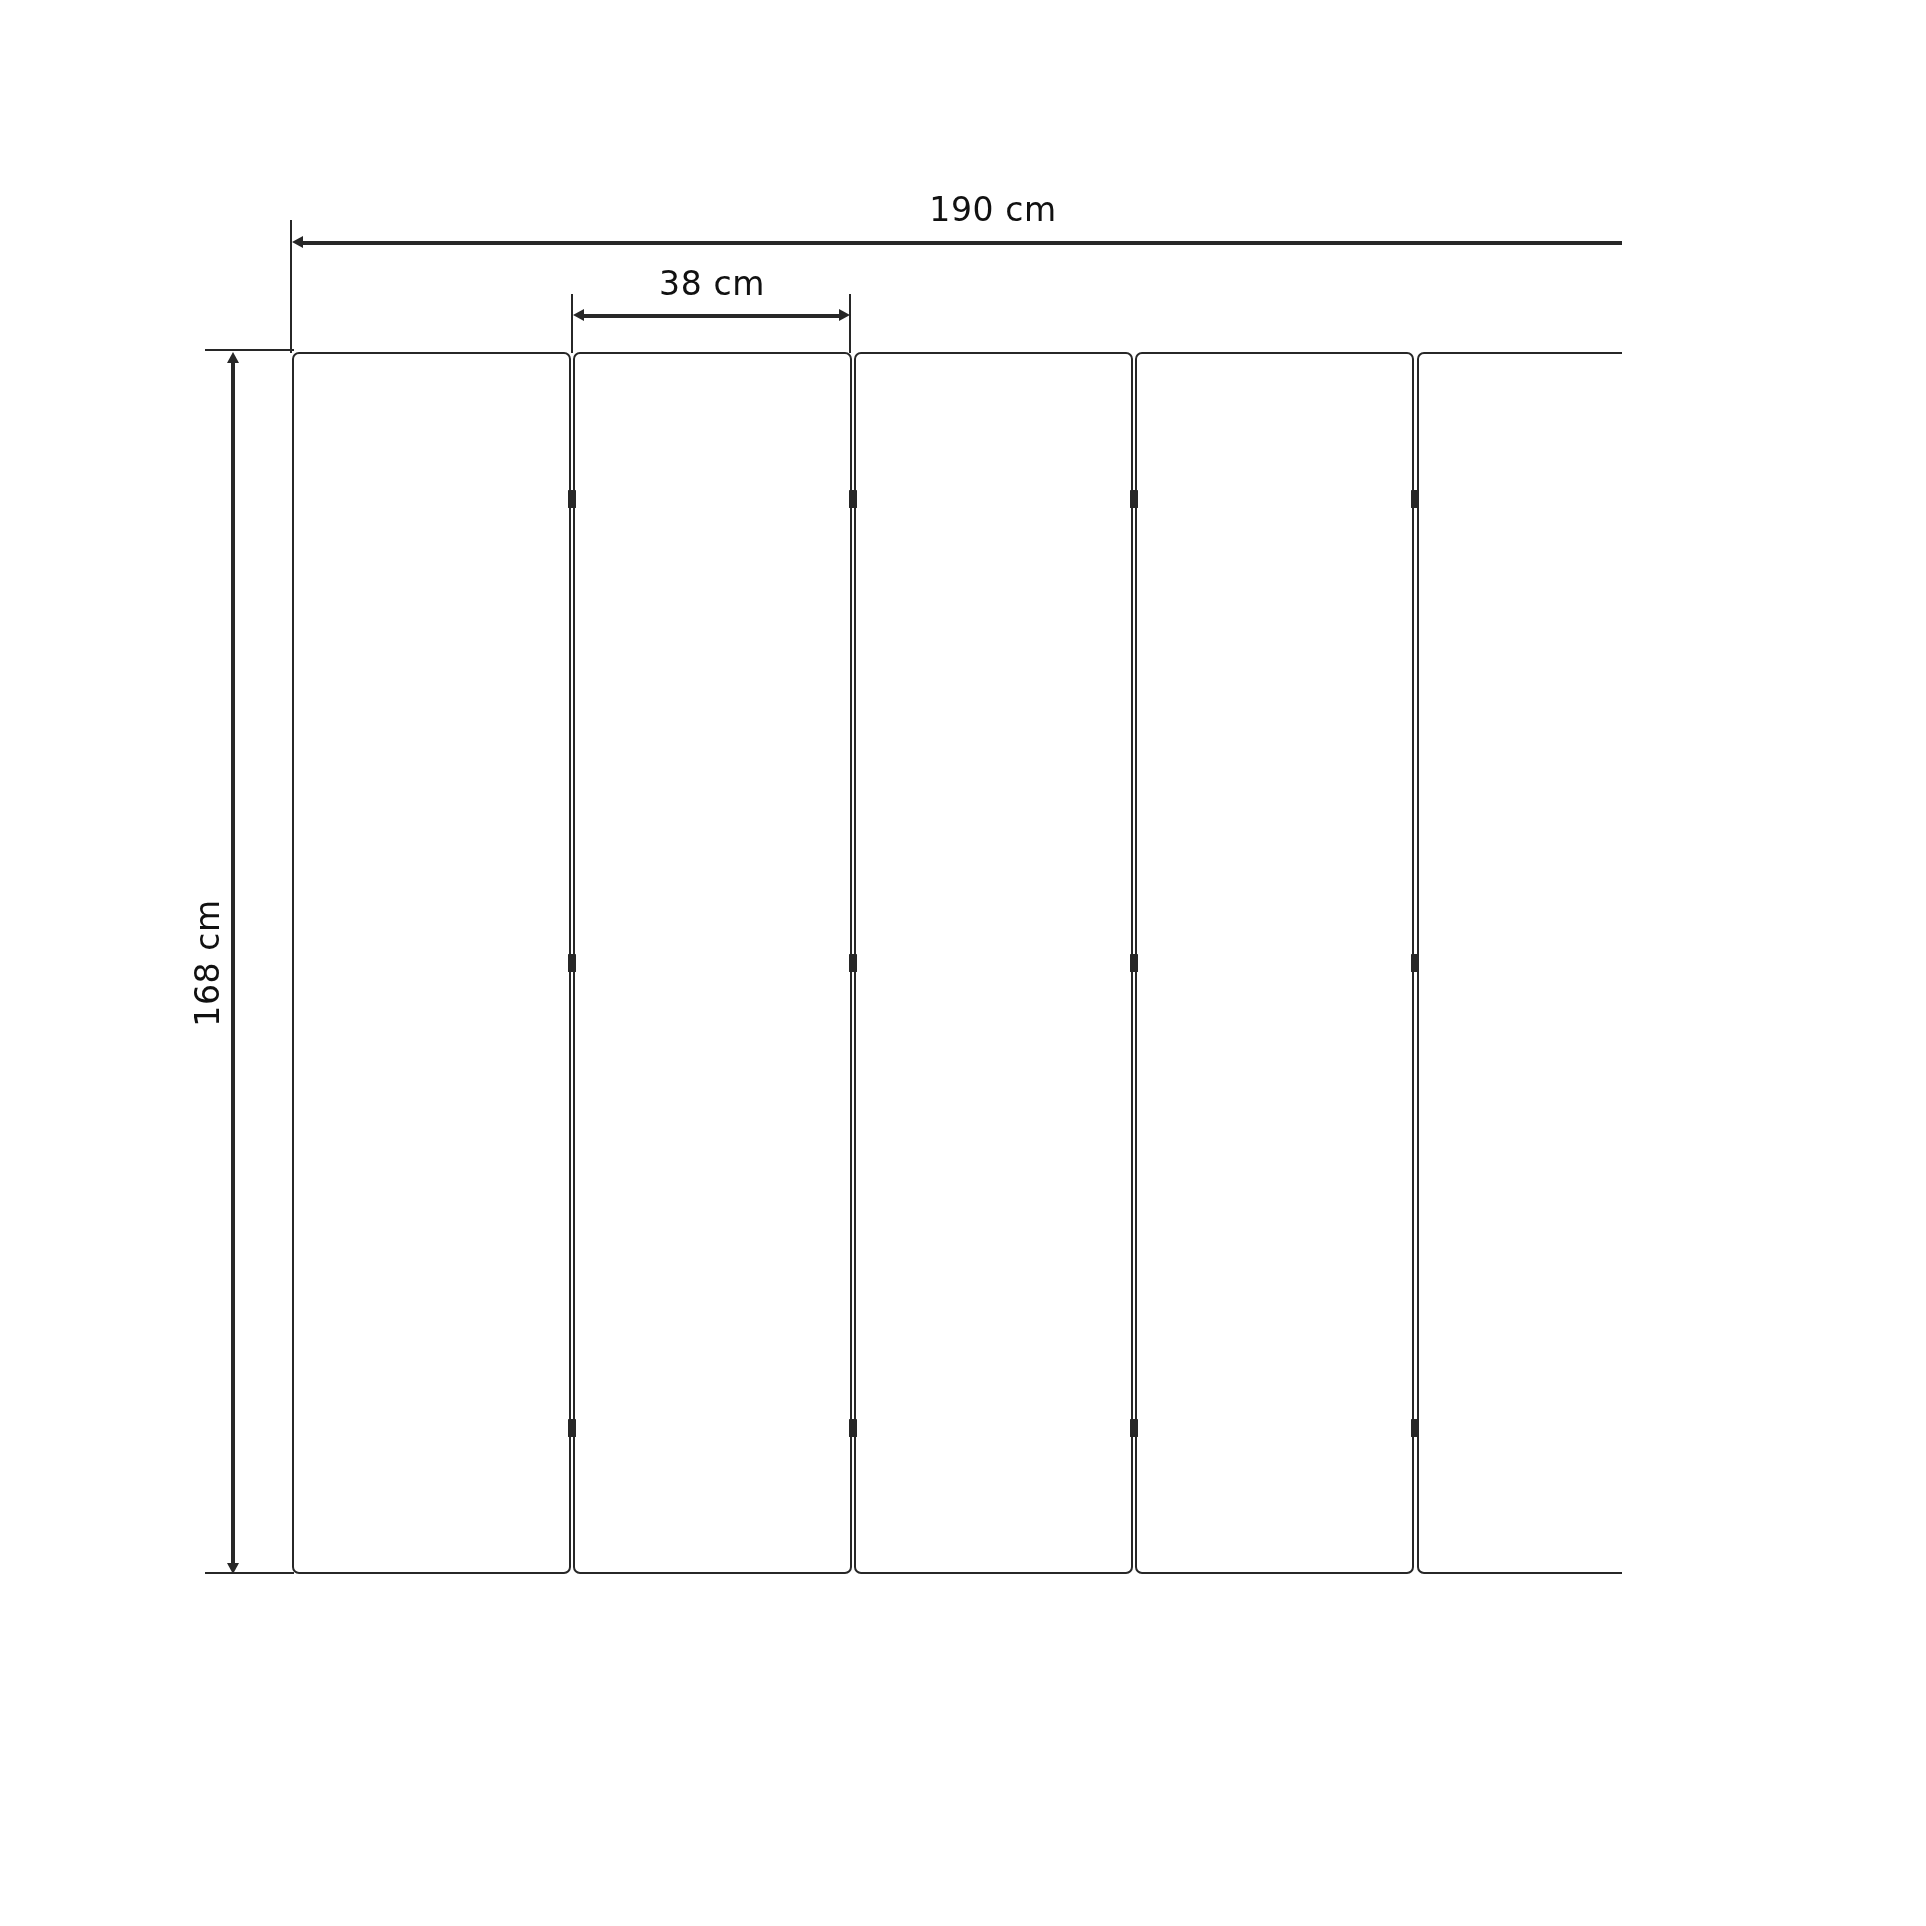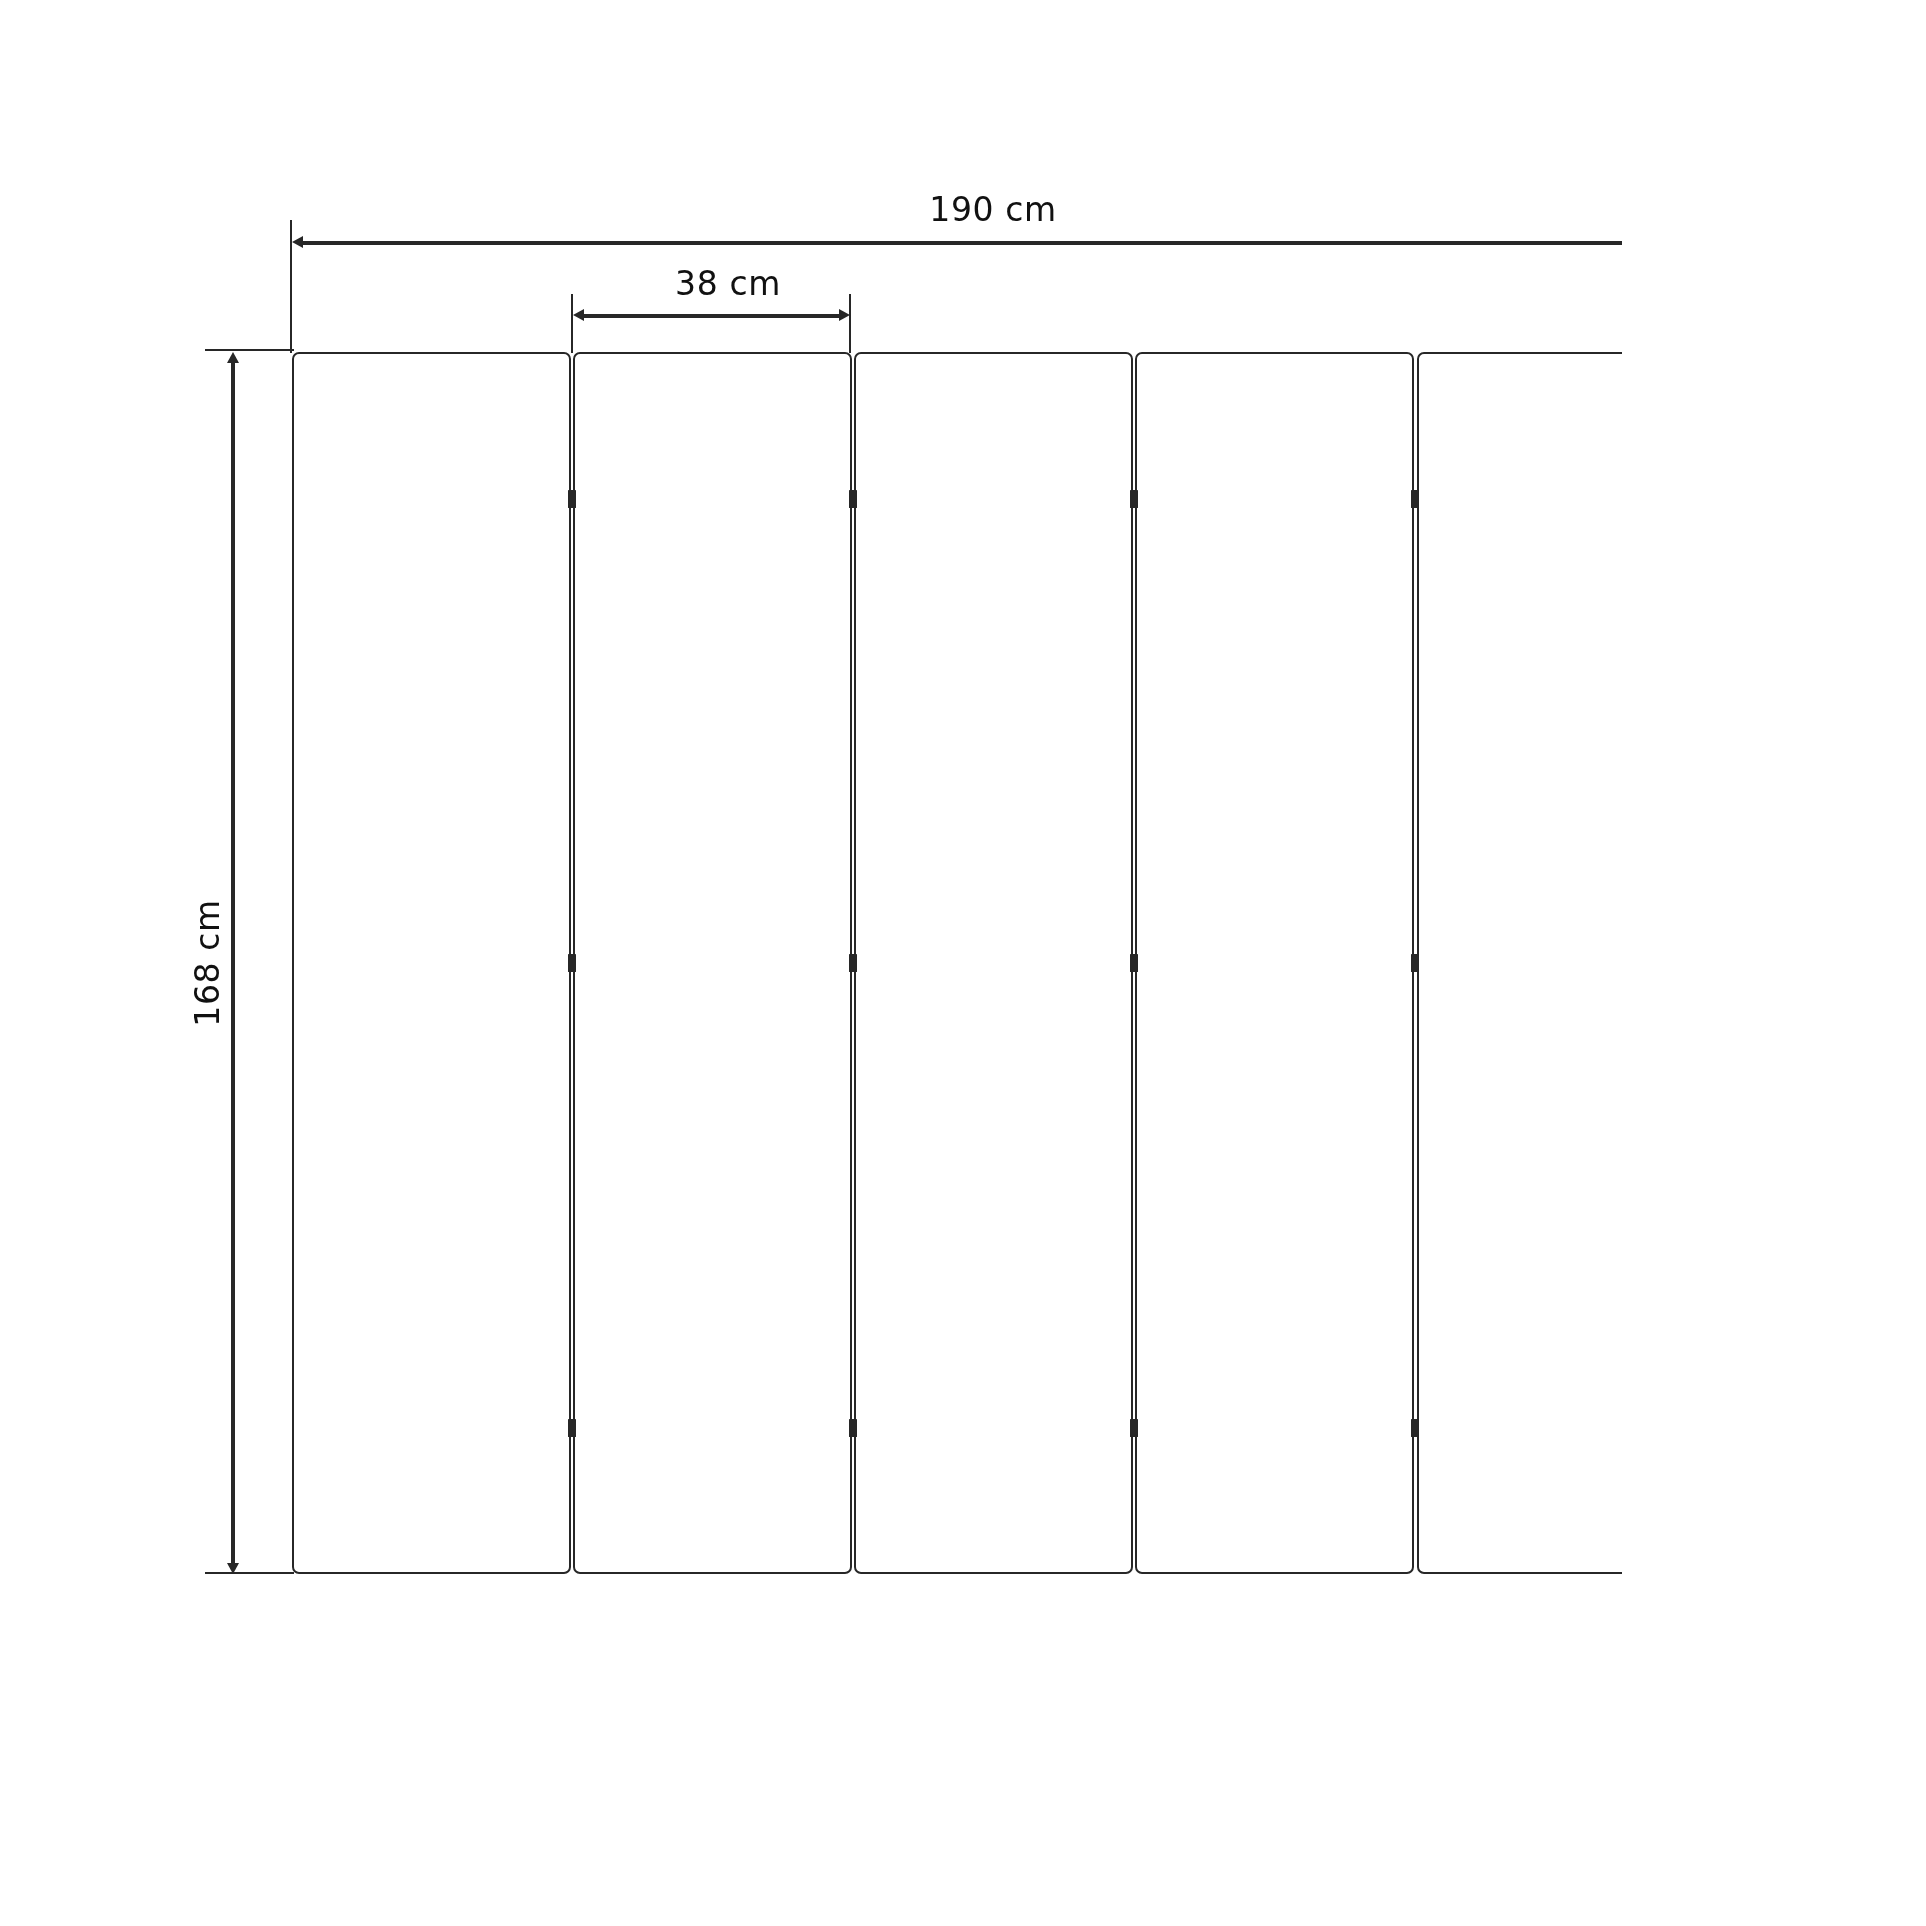--- a/index.html
+++ b/index.html
@@ -92,21 +92,21 @@
     <div class="arr arr-right" style="left:1684px;top:236px"></div>
     <div class="dim-label" style="left:993px;top:191px">190 cm</div>
   </div>
 
   <div>
     <div class="ext" style="left:571px;top:294px;width:1.9px;height:59px"></div>
     <div class="ext" style="left:849px;top:294px;width:1.9px;height:59px"></div>
     <div class="shaft-h" style="left:580px;top:314px;width:261px"></div>
     <div class="arr arr-left" style="left:573px;top:309px"></div>
     <div class="arr arr-right" style="left:839px;top:309px"></div>
-    <div class="dim-label" style="left:728px;top:265px">38 cm</div>
+    <div class="dim-label" style="left:712px;top:265px">38 cm</div>
   </div>
 
   <div>
     <div class="ext" style="left:205px;top:349px;width:89px;height:1.9px"></div>
     <div class="ext" style="left:205px;top:1572px;width:89px;height:1.9px"></div>
     <div class="shaft-v" style="left:231px;top:361px;height:1204px"></div>
     <div class="arr arr-up" style="left:227px;top:352px"></div>
     <div class="arr arr-down" style="left:227px;top:1563px"></div>
     <div class="dim-label vertical" style="left:208px;top:963px">168 cm</div>
   </div>

